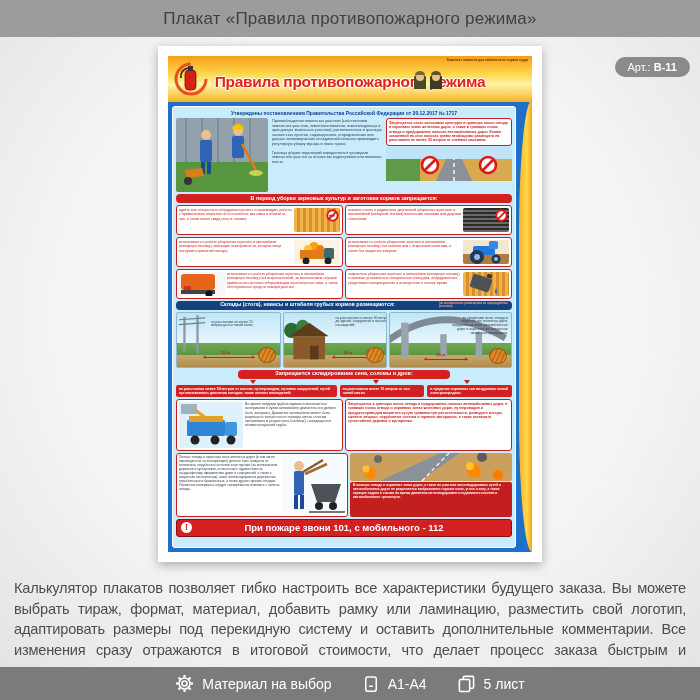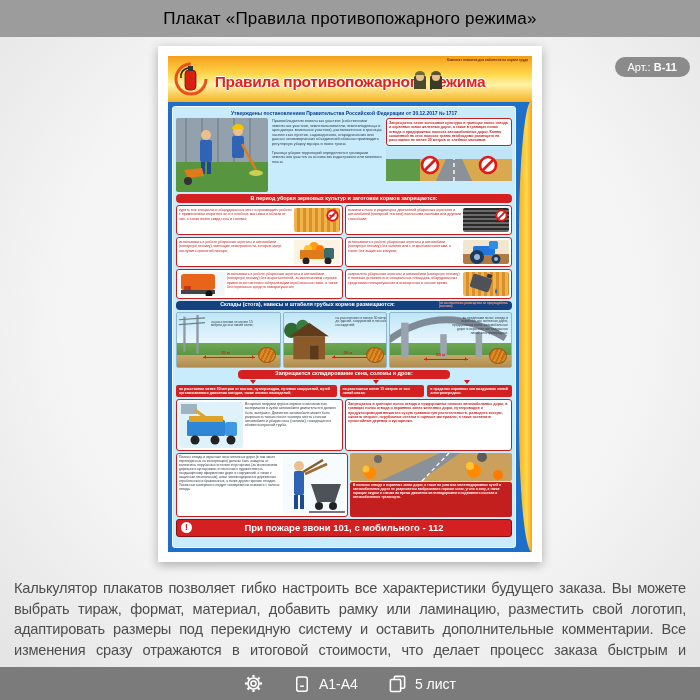--- a/index.html
+++ b/index.html
@@ -1,21 +1,21 @@
 <!DOCTYPE html>
 <html><head>
 <meta charset="utf-8">
 <style>
   html,body{margin:0;padding:0;}
   body{width:700px;height:700px;font-family:"Liberation Sans",sans-serif;
        background:radial-gradient(circle at 50% 45%, #f5f5f5 55%, #e2e2e2 100%);
        position:relative;overflow:hidden;}
   
   .topbar{position:absolute;left:0;top:0;width:700px;height:37px;background:#9c9c9c;
-          color:#000000;display:flex;align-items:center;justify-content:center;
+          color:#404040;display:flex;align-items:center;justify-content:center;
           font-size:17px;letter-spacing:.2px;}
   
   .badge{position:absolute;top:57px;right:10px;background:#8b8b8b;color:#fff;
          border-radius:13px;padding:4px 13px;font-size:11px;}
   .badge b{font-weight:bold;}
   
   .card{position:absolute;left:158px;top:46px;width:384px;height:516px;background:#fff;
         box-shadow:0 3px 10px rgba(0,0,0,.30);padding:10px;box-sizing:border-box;}
   .poster{width:100%;height:100%;background:#1e6fca;position:relative;overflow:hidden;
           display:flex;flex-direction:column;}
@@ -430,20 +430,21 @@
             <line x1="12" y1="19.6" x2="12" y2="22.8"></line>
           <line x1="1.2" y1="12" x2="4.4" y2="12"></line>
             <line x1="19.6" y1="12" x2="22.8" y2="12"></line>
           <line x1="4.4" y1="4.4" x2="6.6" y2="6.6"></line>
             <line x1="17.4" y1="17.4" x2="19.6" y2="19.6"></line>
           <line x1="4.4" y1="19.6" x2="6.6" y2="17.4"></line>
             <line x1="17.4" y1="6.6" x2="19.6" y2="4.4"></line>
         </g>
       </svg>
     </span>
+    <span>Материал на выбор</span>
   </div>
   <div class="fitem">
     <span>
       <svg width="18" height="18" viewBox="0 0 24 24" fill="none" stroke="#fff" stroke-width="2">
         <rect x="5" y="2.5" width="14" height="19" rx="2.5"></rect>
         <line x1="9.5" y1="15" x2="14.5" y2="15"></line>
       </svg>
     </span>
     <span>A1-A4</span>
   </div>

